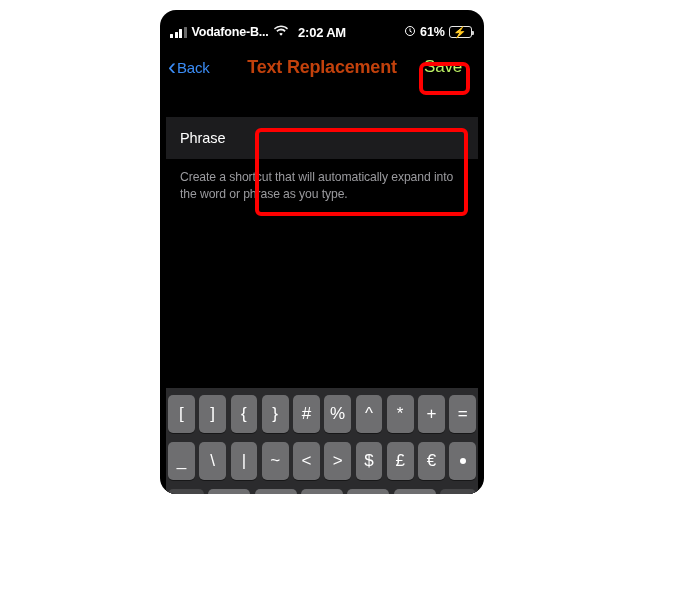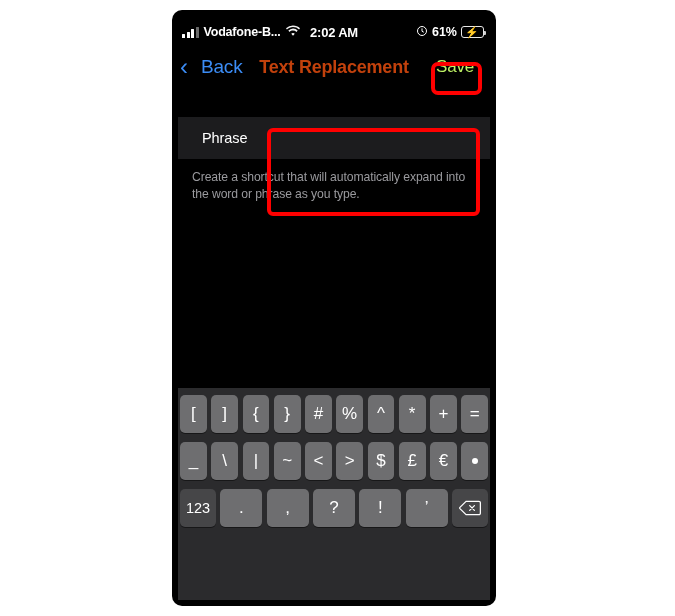--- a/index.html
+++ b/index.html
@@ -10,24 +10,24 @@
     overflow: hidden;
   }
   #canvas {
     position: relative;
     width: 675px; height: 616px;
     background: #ffffff;
   }
   
   #phone-frame {
     position: absolute;
-    left: 172px; top: 10px;
-    width: 324px; height: 596px;
+    left: 160px; top: 10px;
+    width: 324px; height: 484px;
     background: #000000;
-    border-radius: 10px;
+    border-radius: 16px;
     overflow: hidden;
   }
   #phone-screen {
     position: absolute;
     left: 6px; top: 7px;
     width: 312px; height: 583px;
     background: #000000;
     overflow: hidden;
   }
   
@@ -72,34 +72,34 @@
   
   .nav-bar {
     position: relative;
     height: 40px;
     display: flex; align-items: center;
     padding: 0 8px 0 2px;
     background: #000;
   }
   .nav-back { display: flex; align-items: center; color: #3b8cf5; cursor: pointer; }
   .nav-back .chev { font-size: 24px; line-height: 1; font-weight: 400; margin-right: 1px; }
-  .nav-back .lbl { font-size: 19px; letter-spacing: -.2px; margin-left: 12px; }
+  .nav-back .lbl { font-size: 15px; letter-spacing: -.2px; }
   .nav-title {
     position: absolute; left: 50%; transform: translateX(-50%);
     color: #c2410c; font-size: 18px; font-weight: 700; letter-spacing: -.2px;
     white-space: nowrap;
   }
   .nav-save { margin-left: auto; color: #bef264; font-size: 17px; letter-spacing: -.2px; padding-right:8px;}
   
   .content-gap { height: 30px; background: #000; }
   .form-group { background: #1c1c1e; }
   .form-row {
     display: flex; align-items: center;
     height: 42px;
-    padding-left: 24px;
+    padding-left: 14px;
   }
   .form-row + .form-row .row-field { border-top: 1px solid #343436; }
   .row-label { width: 96px; color: #ffffff; font-size: 14.5px; letter-spacing: -.1px; flex: none; }
   .row-field { flex: 1; height: 100%; display: flex; align-items: center; padding-left: 10px; }
   .row-value { color: #ffffff; font-size: 14.5px; letter-spacing: -.15px; }
   .form-footer {
     color: #9a9a9e; font-size: 12.2px; line-height: 1.42;
     padding: 10px 16px 0 14px;
     letter-spacing: -.1px;
   }

